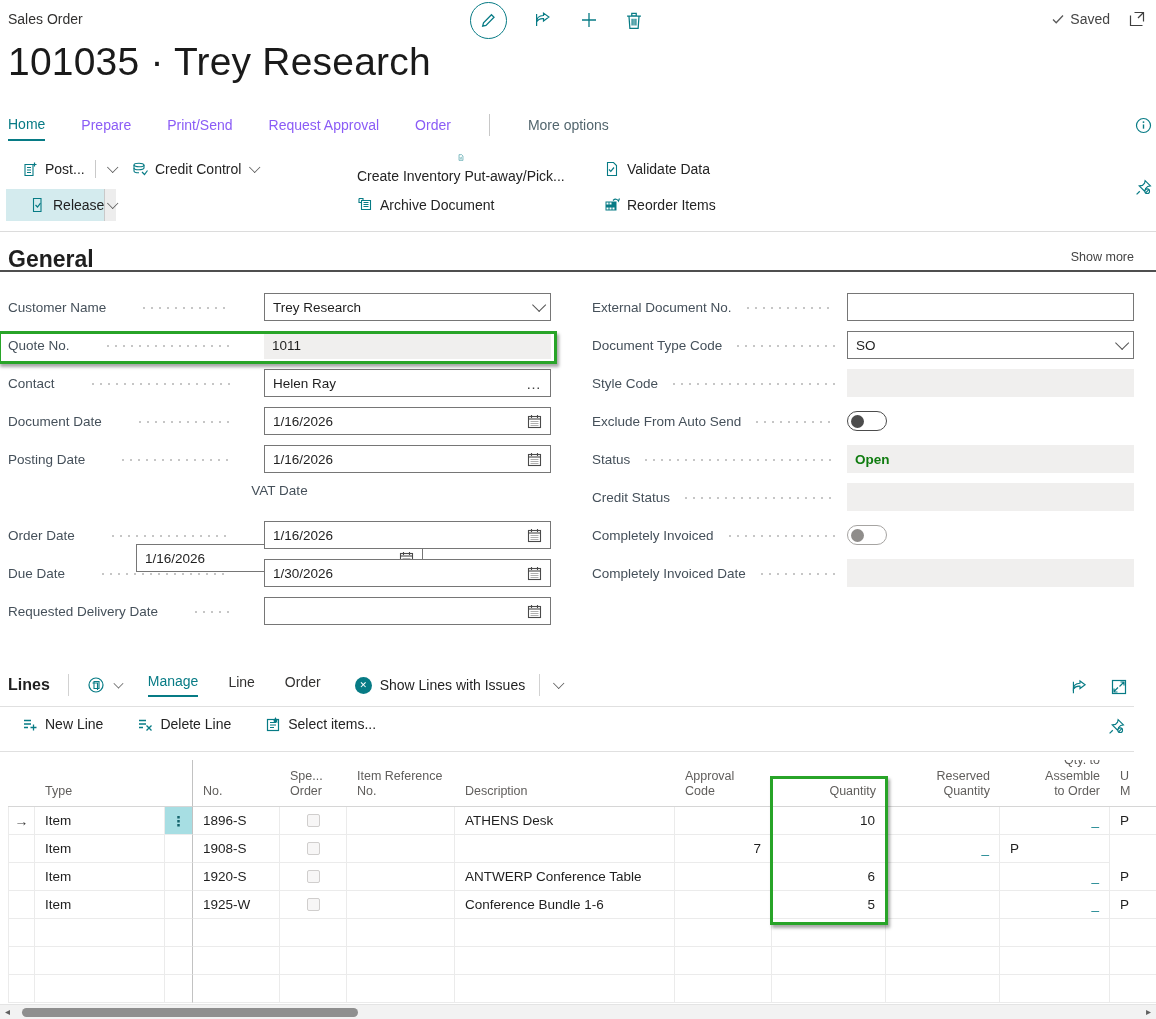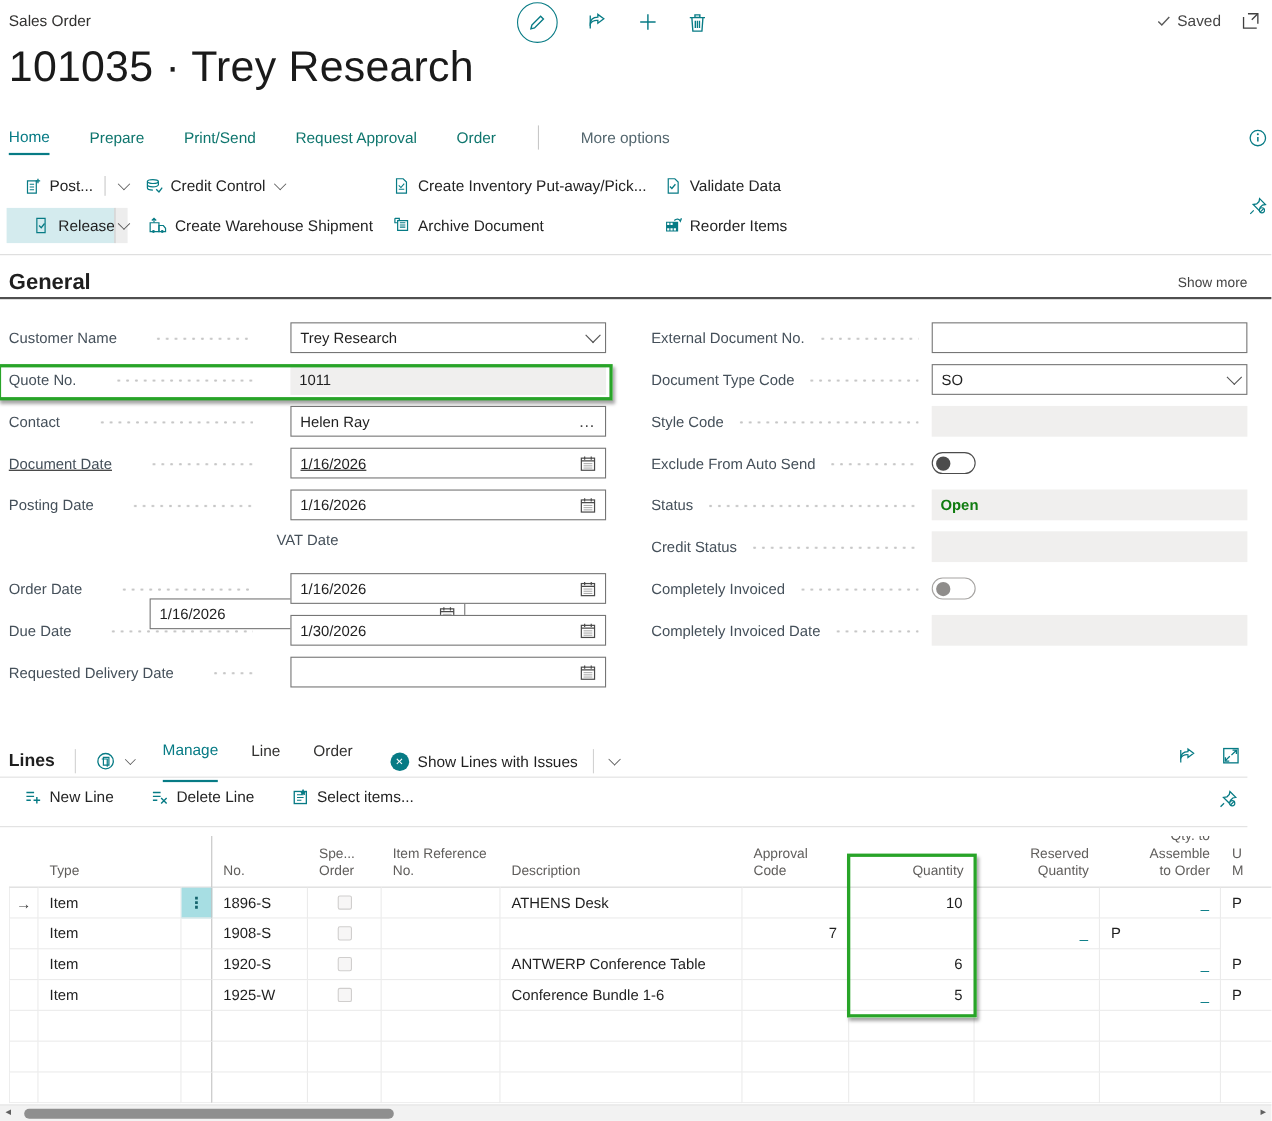--- a/index.html
+++ b/index.html
@@ -14,37 +14,37 @@
   .circle-btn { width:37px; height:37px; border:1.5px solid var(--teal); border-radius:50%;
     display:flex; align-items:center; justify-content:center; }
   .saved-wrap { position:absolute; right:46px; top:11px; font-size:14px; color:#454545; display:flex; gap:5px; align-items:center; }
   .popout { position:absolute; right:10px; top:10px; }
 
   
   .big-title { position:absolute; left:8px; top:40px; font-size:39px; font-weight:300; color:#1a1a1a; letter-spacing:.2px; }
 
   
   .tabstrip { position:absolute; left:8px; top:114px; display:flex; align-items:center; gap:36px; font-size:14px; }
-  .tab { color:#0f766e; padding-bottom:7px; cursor:pointer; }
+  .tab { color:#8b5cf6; padding-bottom:7px; cursor:pointer; }
   .tab.active { color:var(--teal); border-bottom:2px solid var(--teal); font-weight:400; }
   .tab-divider { width:1px; height:22px; background:#c8c8c8; margin:0 2px 6px 2px; }
   .more-options { color:#53666e; padding-bottom:7px; }
   .info-icon { position:absolute; right:4px; top:117px; }
 
   
   .cmditem { position:absolute; display:flex; align-items:center; gap:7px; font-size:14px; color:#242424; height:30px; cursor:pointer; }
   .cmd-sep { width:1px; height:18px; background:#c9c9c9; margin:0 3px; }
   .release-box { position:absolute; left:6px; top:189px; width:110px; height:32px; display:flex; }
   .release-main { background:#d4ebee; flex:1; display:flex; align-items:center; gap:7px; padding-left:24px; font-size:14px; }
   .release-chev { background:#ededed; width:30px; display:flex; align-items:center; justify-content:center; border-left:1px solid #c9c9c9; }
   .cmdbar-rule { position:absolute; left:0; top:231px; width:1156px; height:1px; background:#dcdcdc; }
   .pin-cmd { position:absolute; right:4px; top:179px; }
 
   
-  .sec-head { position:absolute; left:8px; top:246px; font-size:20px; font-weight:700; color:#1f1f1f; }
+  .sec-head { position:absolute; left:8px; top:246px; font-size:23px; font-weight:700; color:#1f1f1f; }
   .show-more { position:absolute; right:22px; top:250px; font-size:12.5px; color:#444; cursor:pointer; }
   .sec-rule { position:absolute; left:0; top:270px; width:1156px; height:2px; background:#4f4f4f; }
 
   .frow { position:absolute; height:28px; display:flex; align-items:center; }
   .frow.left { left:8px; width:543px;gap:22px; }
   .frow.right { left:592px; width:542px; }
   .flabel { font-size:13.5px; color:#45505a; white-space:nowrap; }
   .leader { flex:1; height:2px; margin:2px 12px 0 12px;
     background-image:radial-gradient(circle,#c6c6c6 1px,transparent 1.3px);
     background-size:8px 2px; background-repeat:repeat-x; background-position:left center; }
@@ -64,21 +64,21 @@
 
   
   .ann { position:absolute; border:3px solid #28a428; box-shadow:2px 3px 3px rgba(0,0,0,.35); z-index:40; pointer-events:none; }
   .ann-quote { left:-2px; top:331px; width:559px; height:33px; }
   .ann-qty { left:770px; top:776px; width:118px; height:149px; }
 
   
   .lines-head { position:absolute; left:8px; top:673px; display:flex; align-items:center; font-size:14px; }
   .lines-title { font-size:16px; font-weight:700; margin-right:18px; }
   .lh-divider { width:1px; height:22px; background:#d2d2d2; margin-right:18px; }
-  .ltab { margin-right:30px; padding-bottom:20px; color:#323130; cursor:pointer; }
+  .ltab { margin-right:30px; padding-bottom:6px; color:#323130; cursor:pointer; }
   .ltab.active { color:var(--teal); border-bottom:2px solid var(--teal); }
   .issues { display:flex; align-items:center; gap:8px; cursor:pointer; }
   .issues-circle { width:17px; height:17px; border-radius:50%; background:var(--teal); color:#fff;
     font-size:9px; display:flex; align-items:center; justify-content:center; }
   .lines-head-icons { position:absolute; top:678px; }
   .lines-rule1 { position:absolute; left:0; top:706px; width:1134px; height:1px; background:#e0e0e0; }
   .lines-toolbar { position:absolute; left:22px; top:716px; display:flex; gap:34px; font-size:14px; color:#242424; }
   .ltool { display:flex; align-items:center; gap:7px; cursor:pointer; }
   .lines-rule2 { position:absolute; left:0; top:751px; width:1134px; height:1px; background:#e0e0e0; }
   .pin-lines { position:absolute; left:1108px; top:718px; }
@@ -172,21 +172,21 @@
   <div class="cmditem" style="left:132px; top:154px;">
     <svg class="ic" width="16" height="16" viewBox="0 0 16 16">
         <ellipse cx="7" cy="4" rx="5" ry="1.8" fill="none" stroke="#077b85" stroke-width="1.1"></ellipse>
         <path d="M2 4v3c0 1 2.2 1.8 5 1.8s5-.8 5-1.8V4" fill="none" stroke="#077b85" stroke-width="1.1"></path>
         <path d="M2 7v3c0 1 2.2 1.8 5 1.8" fill="none" stroke="#077b85" stroke-width="1.1"></path>
         <path d="M10 11l2.5 2.5 3-4" fill="none" stroke="#077b85" stroke-width="1.2"></path>
       </svg>
     <span>Credit Control</span>
     <span class="chev" style="transform:rotate(45deg) scale(.8) translateY(-3px);"></span>
   </div>
-  <div class="cmditem" style="left:357px; top:154px;">
+  <div class="cmditem" style="left:357px; top:154px;flex-direction:column;">
     <svg class="ic" width="16" height="16" viewBox="0 0 16 16">
         <path d="M3.5 1.5h6l3 3v10h-9z" fill="none" stroke="#077b85" stroke-width="1.1"></path>
         <path d="M5.5 7.5l2 2 3-3.5M5.5 11h5" stroke="#077b85" stroke-width="1" fill="none"></path>
       </svg>
     <span>Create Inventory Put-away/Pick...</span>
   </div>
   <div class="cmditem" style="left:604px; top:154px;">
     <svg class="ic" width="16" height="16" viewBox="0 0 16 16">
         <path d="M3.5 1.5h6l3 3v10h-9z" fill="none" stroke="#077b85" stroke-width="1.1"></path>
         <path d="M5 8.5l1.8 1.8 3.2-3.8" fill="none" stroke="#077b85" stroke-width="1.2"></path>
@@ -198,30 +198,20 @@
     <div class="release-main">
       <svg class="ic" width="16" height="16" viewBox="0 0 16 16">
           <path d="M3.5 1.5h7.5v13H3.5z" fill="none" stroke="#077b85" stroke-width="1.1"></path>
           <path d="M5.5 8l2 2 3-3.8" fill="none" stroke="#077b85" stroke-width="1.2"></path>
         </svg>
       <span>Release</span>
     </div>
     <div class="release-chev">
       <span class="chev" style="transform:rotate(45deg) scale(.8) translateY(-3px);"></span>
     </div>
-  </div>
-  <div class="cmditem" style="left:135px; top:190px;">
-    <svg class="ic" width="17" height="16" viewBox="0 0 17 16">
-        <path d="M1.5 5.5h8v8h-8z" fill="none" stroke="#077b85" stroke-width="1.1"></path>
-        <path d="M9.5 8h4l2 2.5v3h-6z" fill="none" stroke="#077b85" stroke-width="1.1"></path>
-        <path d="M3 3.5l2-2 2 2M5 1.8v3.5" fill="none" stroke="#077b85" stroke-width="1.1"></path>
-        <circle cx="4.5" cy="13.5" r="1.3" fill="#077b85"></circle>
-        <circle cx="12.5" cy="13.5" r="1.3" fill="#077b85"></circle>
-      </svg>
-    <span>Create Warehouse Shipment</span>
   </div>
   <div class="cmditem" style="left:357px; top:190px;">
     <svg class="ic" width="16" height="16" viewBox="0 0 16 16">
         <path d="M4.5 3.5h9v9h-9z" fill="none" stroke="#077b85" stroke-width="1.1"></path>
         <path d="M6.5 5.5h5M6.5 7.5h5M6.5 9.5h5" stroke="#077b85" stroke-width="1"></path>
         <path d="M2 1.5h4v2M2 1.5v4h2" fill="none" stroke="#077b85" stroke-width="1.1"></path>
       </svg>
     <span>Archive Document</span>
   </div>
   <div class="cmditem" style="left:604px; top:190px;">
@@ -260,21 +250,21 @@
       </div>
   </div>
   <div class="frow left" style="top:369px;">
     <span class="flabel">Contact</span>
       <span class="leader"></span>
     <div class="fbox editable">
         <span class="fval">Helen Ray</span>
         <span class="assist-dots">…</span>
       </div>
   </div>
-  <div class="frow left" style="top:407px;text-decoration:underline;">
+  <div class="frow left" style="top:407px;">
     <span class="flabel">Document Date</span>
       <span class="leader"></span>
     <div class="fbox editable">
         <span class="fval">1/16/2026</span>
       <svg class="ic" width="15" height="15" viewBox="0 0 15 15">
           <rect x="1.5" y="2.5" width="12" height="11" fill="none" stroke="#4a4a4a" stroke-width="1.1"></rect>
           <path d="M1.5 5h12" stroke="#4a4a4a" stroke-width="1.1"></path>
           <path d="M4.5 1v3M10.5 1v3" stroke="#4a4a4a" stroke-width="1.1"></path>
           <path d="M3.5 7.5h8M3.5 9.5h8M3.5 11.5h8" stroke="#9a9a9a" stroke-width=".8"></path>
         </svg>

